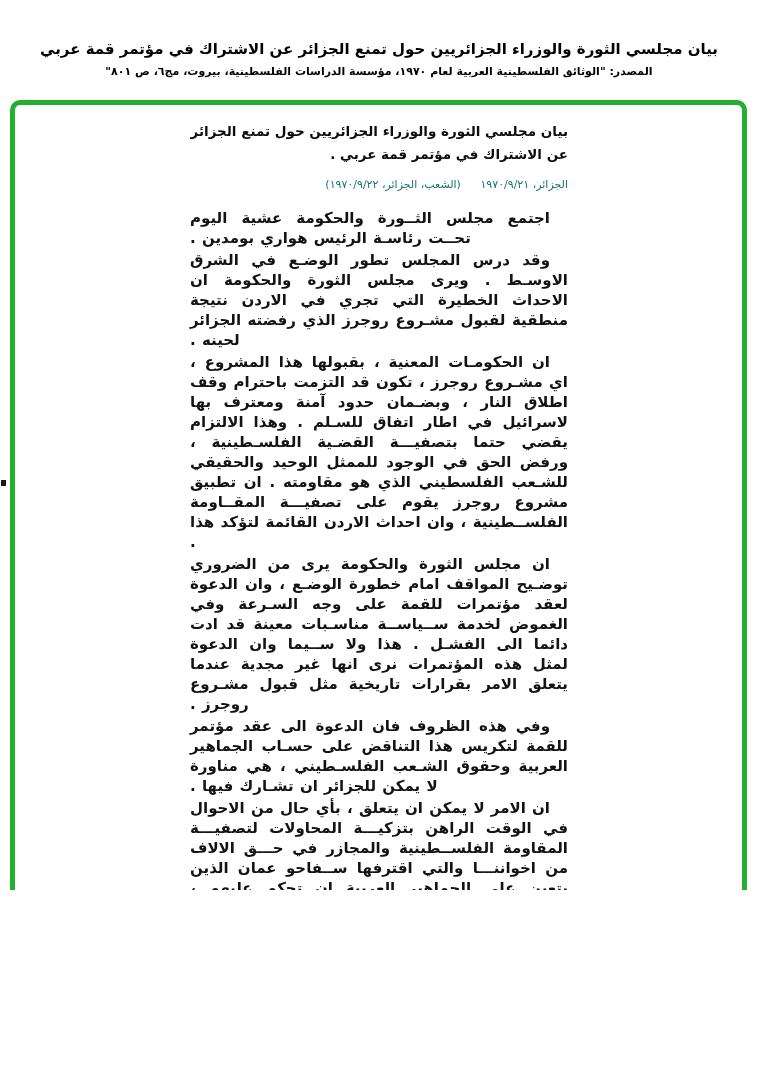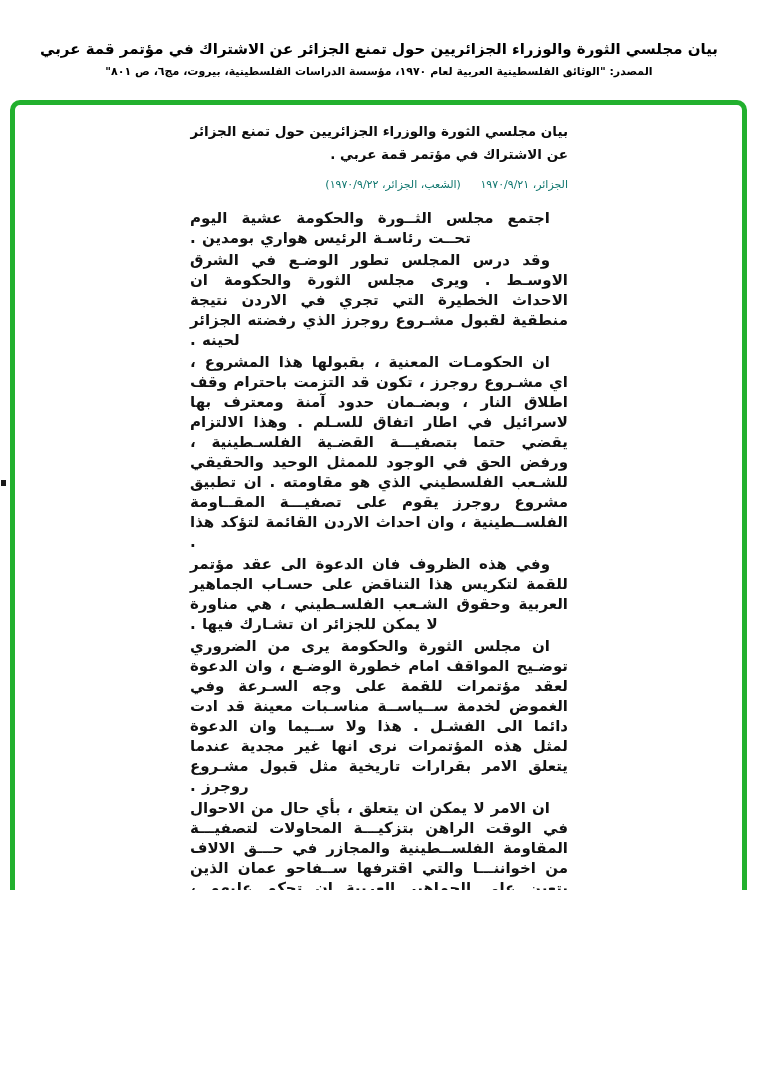--- a/index.html
+++ b/index.html
@@ -107,21 +107,21 @@
 
     <div class="dateline">
       <span class="dl-place">الجزائر، ١٩٧٠/٩/٢١</span>
       <span class="dl-pub">(الشعب، الجزائر، ١٩٧٠/٩/٢٢)</span>
     </div>
 
     <div class="paragraphs">
         <p dir="rtl">اجتمع مجلس الثــورة والحكومة عشية اليوم تحــت رئاسـة الرئيس هواري بومدين .</p>
         <p dir="rtl">وقد درس المجلس تطور الوضـع في الشرق الاوسـط . ويرى مجلس الثورة والحكومة ان الاحداث الخطيرة التي تجري في الاردن نتيجة منطقية لقبول مشـروع روجرز الذي رفضته الجزائر لحينه .</p>
         <p dir="rtl">ان الحكومـات المعنية ، بقبولها هذا المشروع ، اي مشـروع روجرز ، تكون قد التزمت باحترام وقف اطلاق النار ، وبضـمان حدود آمنة ومعترف بها لاسرائيل في اطار اتفاق للسـلم . وهذا الالتزام يقضي حتما بتصفيـــة القضـية الفلسـطينية ، ورفض الحق في الوجود للممثل الوحيد والحقيقي للشـعب الفلسطيني الذي هو مقاومته . ان تطبيق مشروع روجرز يقوم على تصفيـــة المقــاومة الفلســطينية ، وان احداث الاردن القائمة لتؤكد هذا .</p>
+        <p dir="rtl">ان مجلس الثورة والحكومة يرى من الضروري توضـيح المواقف امام خطورة الوضـع ، وان الدعوة لعقد مؤتمرات للقمة على وجه السـرعة وفي الغموض لخدمة ســياســة مناسـبات معينة قد ادت دائما الى الفشـل . هذا ولا ســيما وان الدعوة لمثل هذه المؤتمرات نرى انها غير مجدية عندما يتعلق الامر بقرارات تاريخية مثل قبول مشـروع روجرز .</p>
         <p dir="rtl">وفي هذه الظروف فان الدعوة الى عقد مؤتمر للقمة لتكريس هذا التناقض على حسـاب الجماهير العربية وحقوق الشـعب الفلسـطيني ، هي مناورة لا يمكن للجزائر ان تشـارك فيها .</p>
-        <p dir="rtl">ان مجلس الثورة والحكومة يرى من الضروري توضـيح المواقف امام خطورة الوضـع ، وان الدعوة لعقد مؤتمرات للقمة على وجه السـرعة وفي الغموض لخدمة ســياســة مناسـبات معينة قد ادت دائما الى الفشـل . هذا ولا ســيما وان الدعوة لمثل هذه المؤتمرات نرى انها غير مجدية عندما يتعلق الامر بقرارات تاريخية مثل قبول مشـروع روجرز .</p>
         <p dir="rtl">ان الامر لا يمكن ان يتعلق ، بأي حال من الاحوال في الوقت الراهن بتزكيـــة المحاولات لتصفيـــة المقاومة الفلســطينية والمجازر في حـــق الالاف من اخواننـــا والتي اقترفها ســفاحو عمان الذين يتعين على الجماهير العربية ان تحكم عليهم ، فالامر اذن يتعلق باعادة النظر فـــي الســياســة التي كانت ســببا في هذه المجازر . وعلى هذا فان مجلس الثورة والحكومة يقرر عدم المشــاركة الا في مؤتمر قمة عربي ينـــدد بمشـروع روجرز او اي مشـروع آخر لا يعترف للشـعب الفلسـطيني بحقه في الوجود .</p>
       </div>
   </div>
 
   <div class="edge-dot"></div>
 
 </div>
 
 </body></html>

